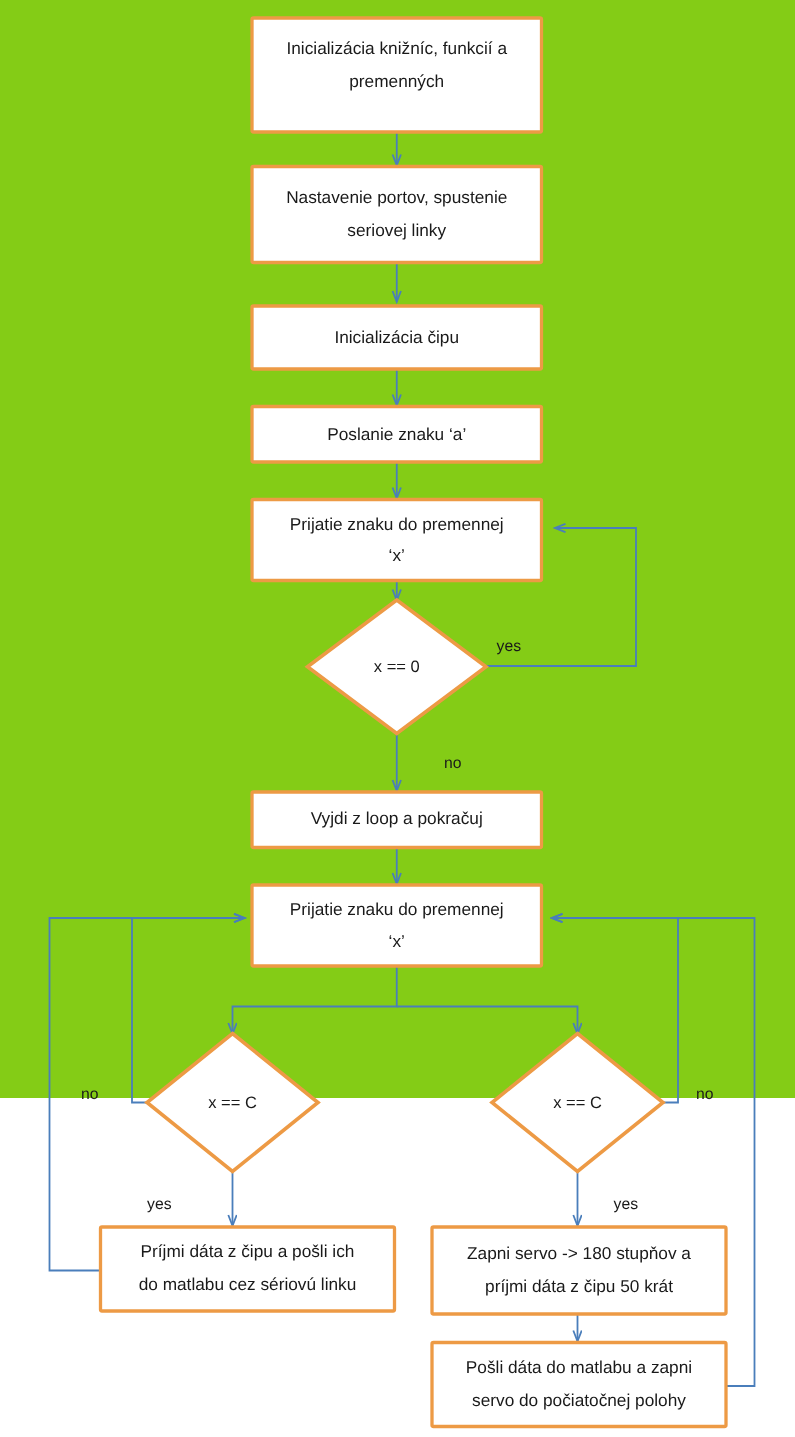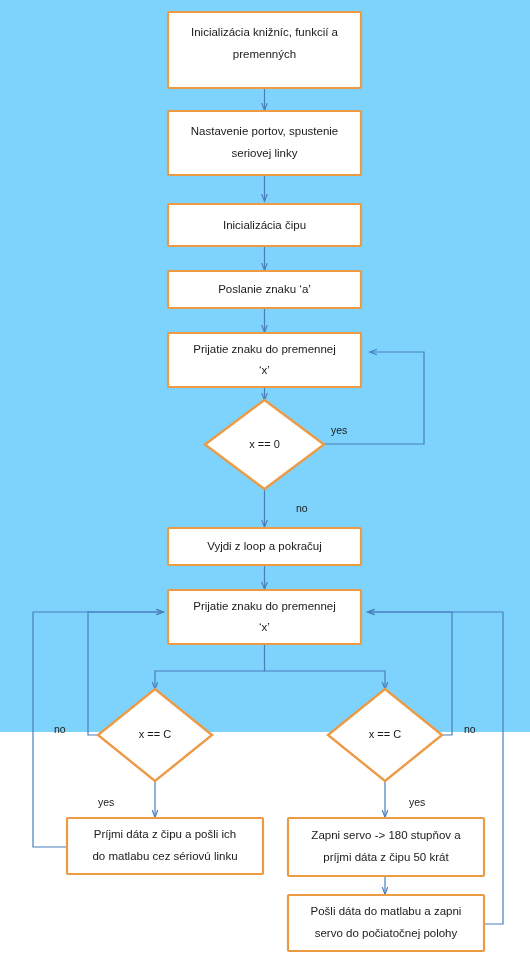--- a/index.html
+++ b/index.html
@@ -11,21 +11,21 @@
   body {
     width: 530px;
     height: 958px;
     font-family: "Liberation Sans", sans-serif;
     overflow: hidden;
   }
   #flowchart-root {
     position: relative;
     width: 530px;
     height: 732px;
-    background: #7dd3fc;
+    background: #84cc16;
   }
   svg#flow-svg {
     position: absolute;
     left: 0;
     top: 0;
     width: 530px;
     height: 958px;
     display: block;
   }
   .node-shape {

